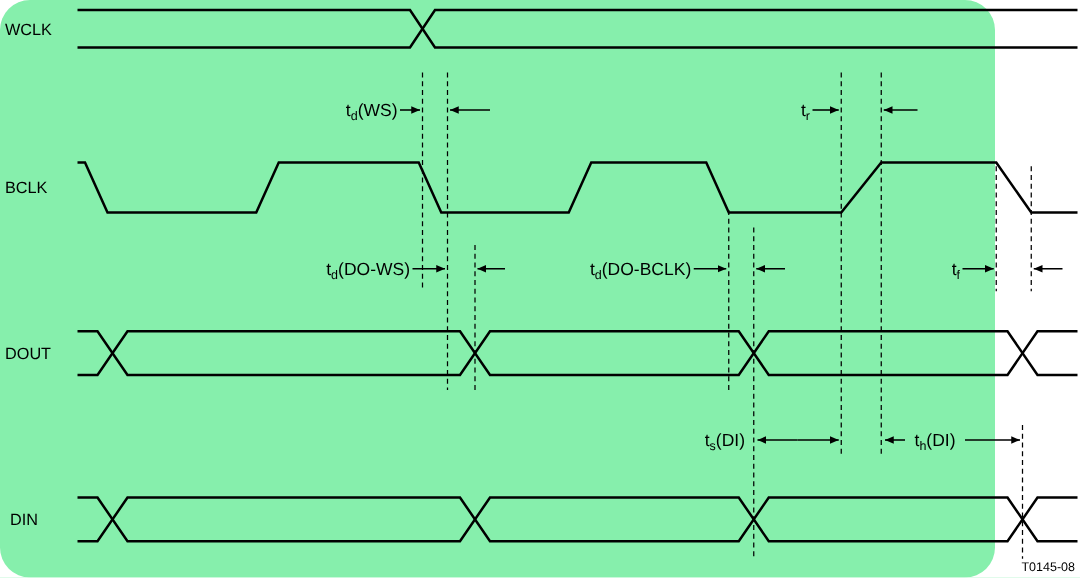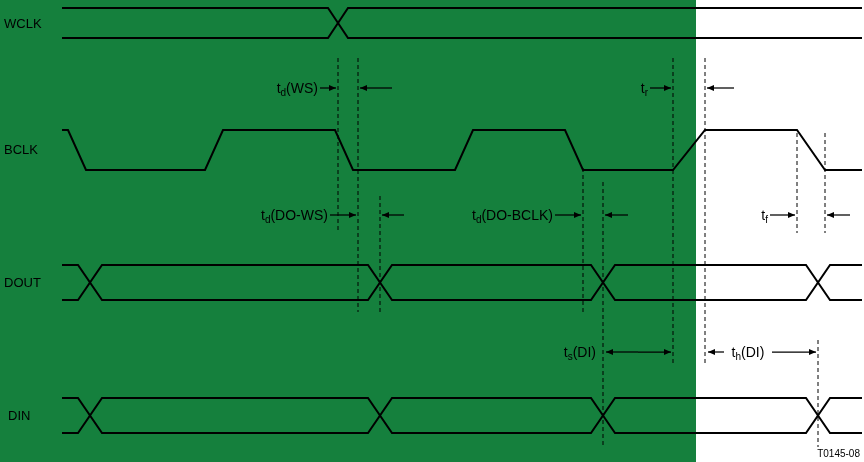--- a/index.html
+++ b/index.html
@@ -5,23 +5,24 @@
   html, body {
     margin: 0;
     padding: 0;
     background: #ffffff;
     width: 864px;
     height: 462px;
     overflow: hidden;
   }
   .stage {
     position: relative;
-    width: 696px;
+    width: 796px;
     height: 462px;
-    background: #15803d;
+    background: #86efac;
+    border-radius: 24px;
   }
   svg { display: block; }
   .sig {
     font-family: "Liberation Sans", sans-serif;
     font-size: 13px;
     fill: #000000;
   }
   .ann {
     font-family: "Liberation Sans", sans-serif;
     font-size: 14px;

